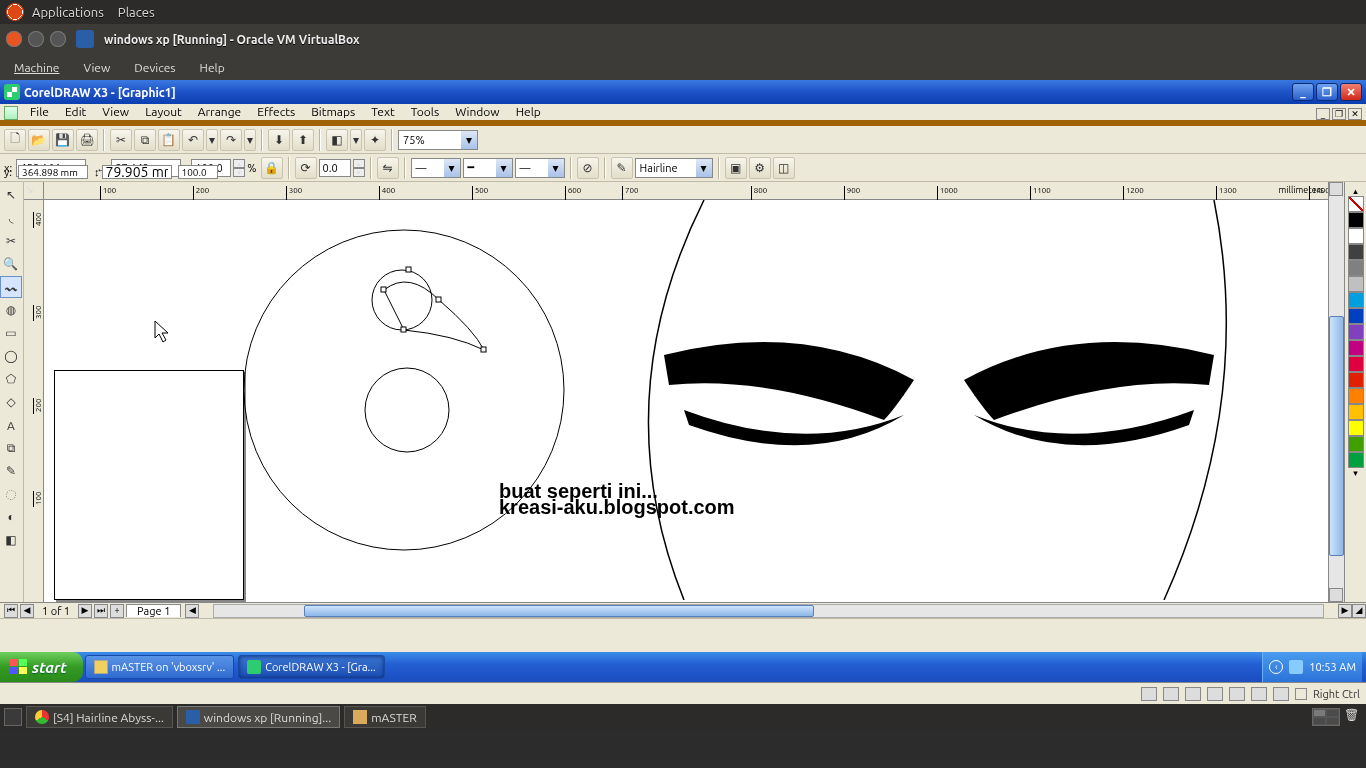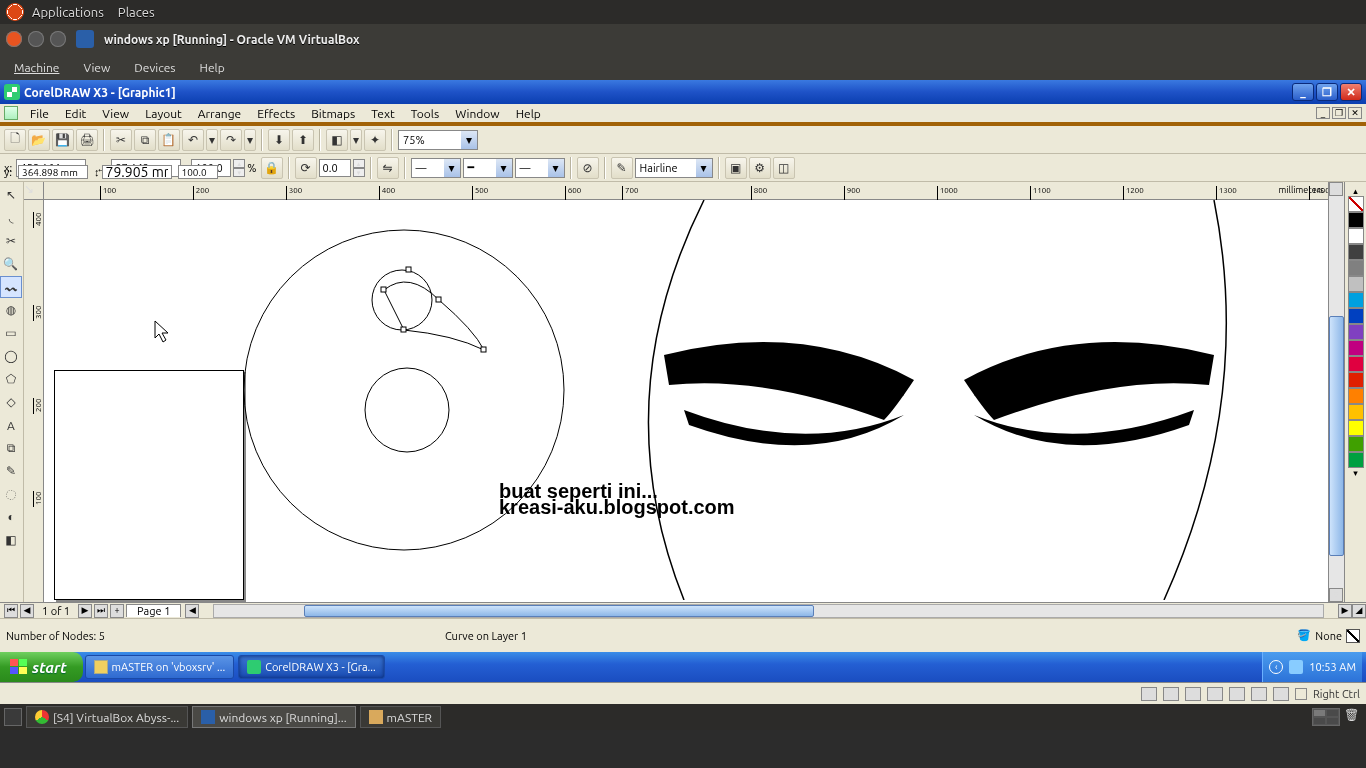--- a/index.html
+++ b/index.html
@@ -31,21 +31,21 @@
 
 
 .xp-titlebar { height:24px; background:linear-gradient(#3a79e0,#1e52c7 50%,#0b3fb0); display:flex; align-items:center; padding:0 4px; color:#fff; font-weight:bold; font-size:12px;}
 .xp-titlebar .cd-ico{width:16px;height:16px;background:#2ecc71;border-radius:3px;margin-right:4px;position:relative;}
 .xp-titlebar .cd-ico::after{content:"";position:absolute;inset:3px;background:conic-gradient(#fff 0 25%,#2ecc71 0 50%,#fff 0 75%,#2ecc71 0);}
 .xp-titlebar .spacer{flex:1;}
 .xp-btn{width:22px;height:18px;border:1px solid #0a2a7a;background:linear-gradient(#6fa3ee,#2a5ecb);border-radius:3px;display:flex;align-items:center;justify-content:center;color:#fff;font-weight:bold;font-size:11px;margin-left:2px;cursor:pointer;}
 .xp-btn.close{background:linear-gradient(#f08070,#d02a1a);}
 
 
-.cd-menubar{height:22px;background:#ece9d8;border-bottom:4px solid #a16207;display:flex;align-items:center;padding:0 4px;color:#000;font-size:12px;}
+.cd-menubar{height:22px;background:#ece9d8;border-bottom:6px solid #a16207;display:flex;align-items:flex-end;padding:0 4px;color:#000;font-size:12px;}
 .cd-menubar .doc-ico{width:14px;height:14px;border:1px solid #6a6;background:linear-gradient(#dfffe8,#aef0bf);margin-right:4px;}
 .cd-menu-item{padding:2px 8px;cursor:pointer;}
 .cd-menubar .spacer{flex:1;}
 .cd-subbtn{width:14px;height:12px;border:1px solid #888;margin-left:2px;font-size:9px;display:flex;align-items:center;justify-content:center;cursor:pointer;}
 
 
 .toolbar-row{height:28px;background:#ece9d8;border-bottom:1px solid #c0bba8;display:flex;align-items:center;padding:0 4px;gap:2px;}
 .tb-btn{width:22px;height:22px;border:1px solid #c9c4b1;background:linear-gradient(#f7f5ec,#e2dec9);border-radius:2px;display:flex;align-items:center;justify-content:center;color:#333;font-size:12px;cursor:pointer;}
 .tb-sep{width:2px;height:22px;border-left:1px solid #b8b39f;border-right:1px solid #fff;margin:0 3px;}
 .tb-input{height:18px;border:1px solid #888;background:#fff;color:#000;font-size:11px;padding:0 3px;}
@@ -394,29 +394,20 @@
   </div>
   <span class="sb-arrow">◀</span>
   <div class="sb-track">
     <div class="sb-thumb" style="left:90px;width:510px;"></div>
   </div>
   <span class="sb-arrow">▶</span>
   <span class="sb-arrow">◢</span>
 </div>
 
 <div class="cd-status">
-  <div class="row">
-    <span>Number of Nodes: 5</span>
-    <span style="margin-left:320px;">Curve on Layer 1</span>
-    <span class="fill-ind">
-      <span>🪣</span>
-      <span>None</span>
-      <span class="fi-sw fi-none"></span>
-    </span>
-  </div>
 </div>
 
 <div class="xp-taskbar">
   <div class="start-btn">
     <span class="win-ico"></span>
     <span>start</span>
   </div>
   <div class="task-btn">
     <span style="width:14px;height:14px;background:#f0d060;border:1px solid #aa8;"></span>
     <span>mASTER on 'vboxsrv' ...</span>
@@ -441,21 +432,21 @@
   <span class="vb-ind"></span>
   <span class="vb-ind"></span>
   <span style="width:12px;height:12px;border:1px solid #888;"></span>
   <span>Right Ctrl</span>
 </div>
 
 <div class="ub-bottom">
   <span style="width:18px;height:18px;border:1px solid #666;background:#3a3a3a;cursor:pointer;"></span>
   <div class="ub-task">
     <span style="width:14px;height:14px;border-radius:50%;background:conic-gradient(#e33 0 120deg,#3b3 0 240deg,#fc3 0);position:relative;"></span>
-    <span>[S4] VirtualBox Abyss-...</span>
+    <span>[S4] Hairline Abyss-...</span>
   </div>
   <div class="ub-task active">
     <span style="width:14px;height:14px;background:#2a5fa8;"></span>
     <span>windows xp [Running]...</span>
   </div>
   <div class="ub-task">
     <span style="width:14px;height:14px;background:#d9a95c;"></span>
     <span>mASTER</span>
   </div>
   <div class="ub-tray">

